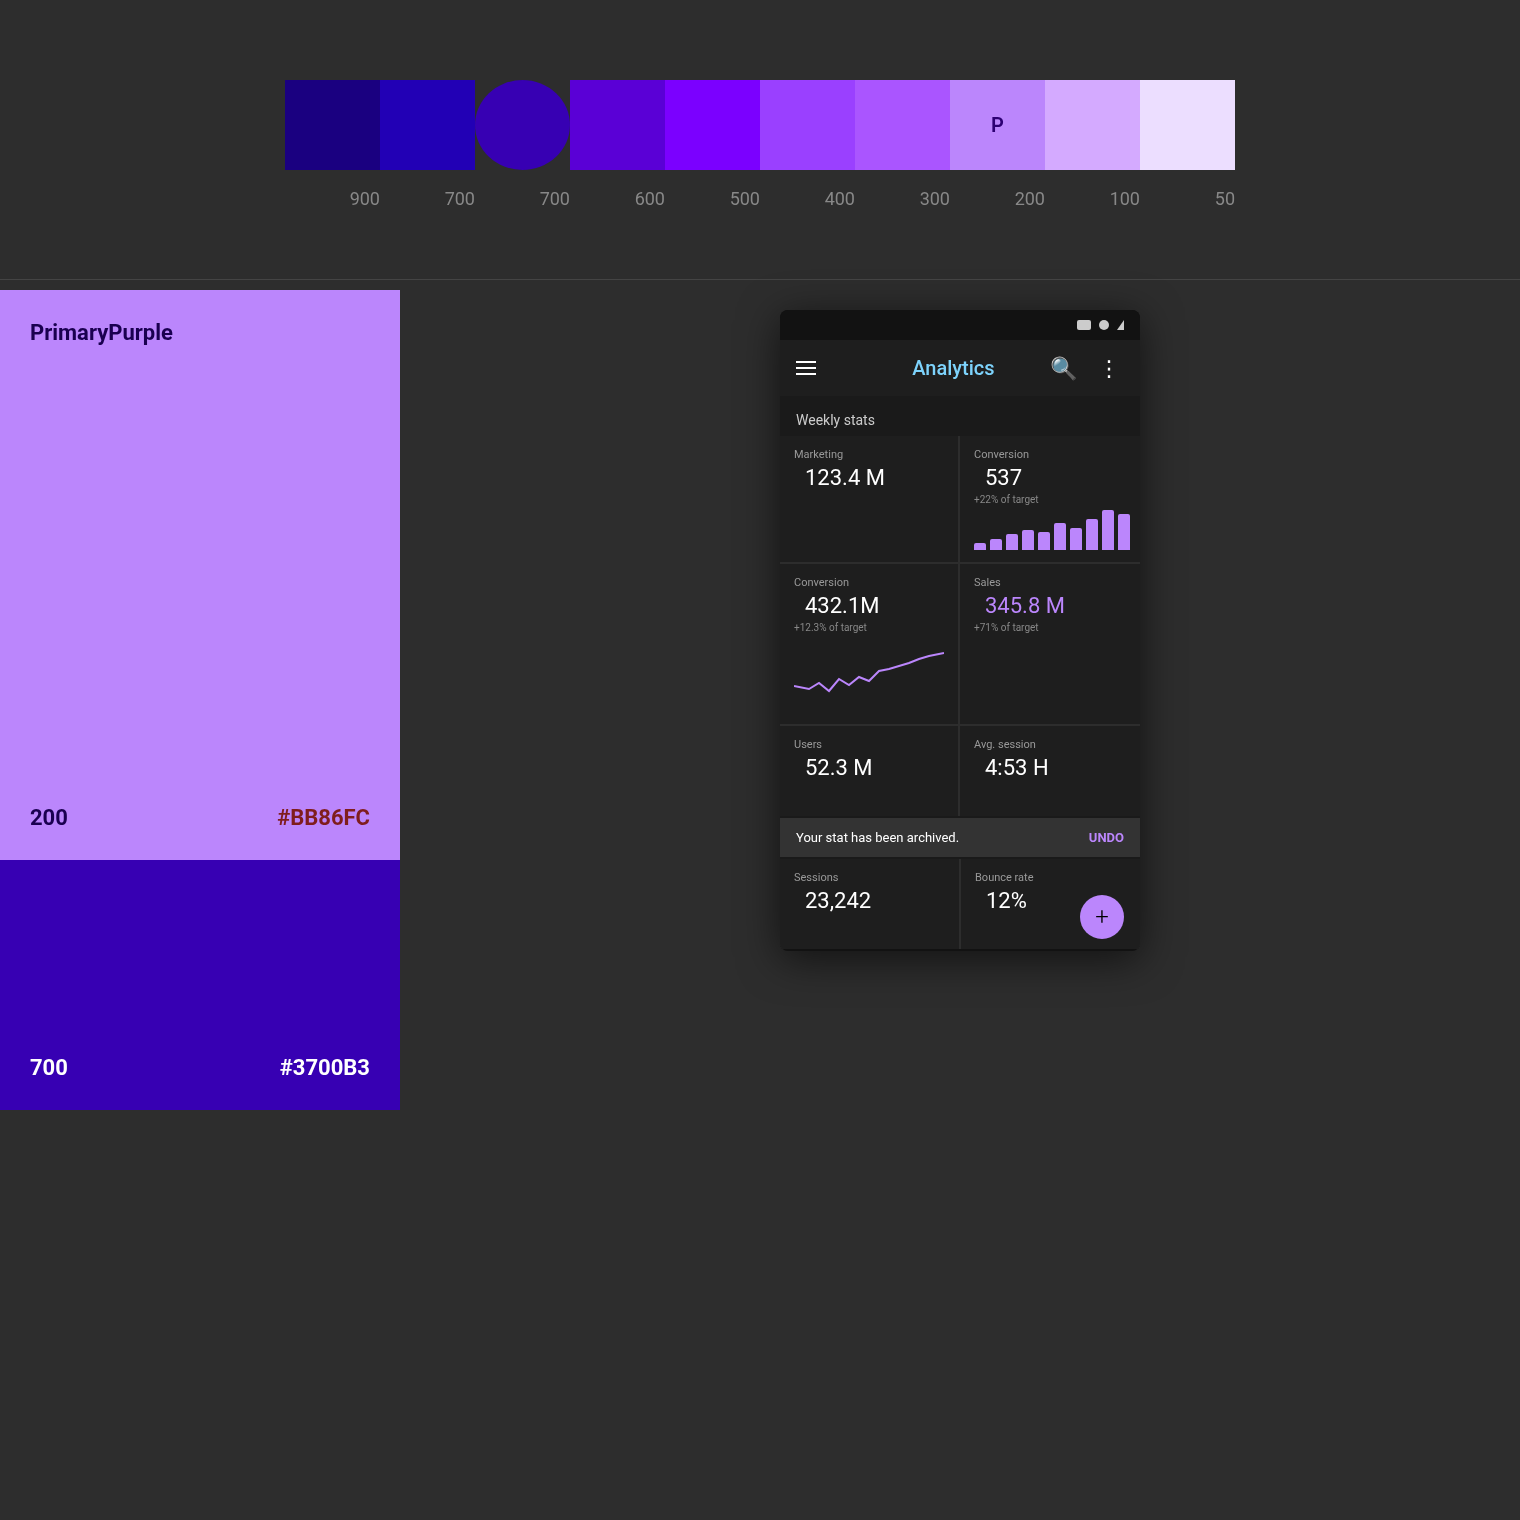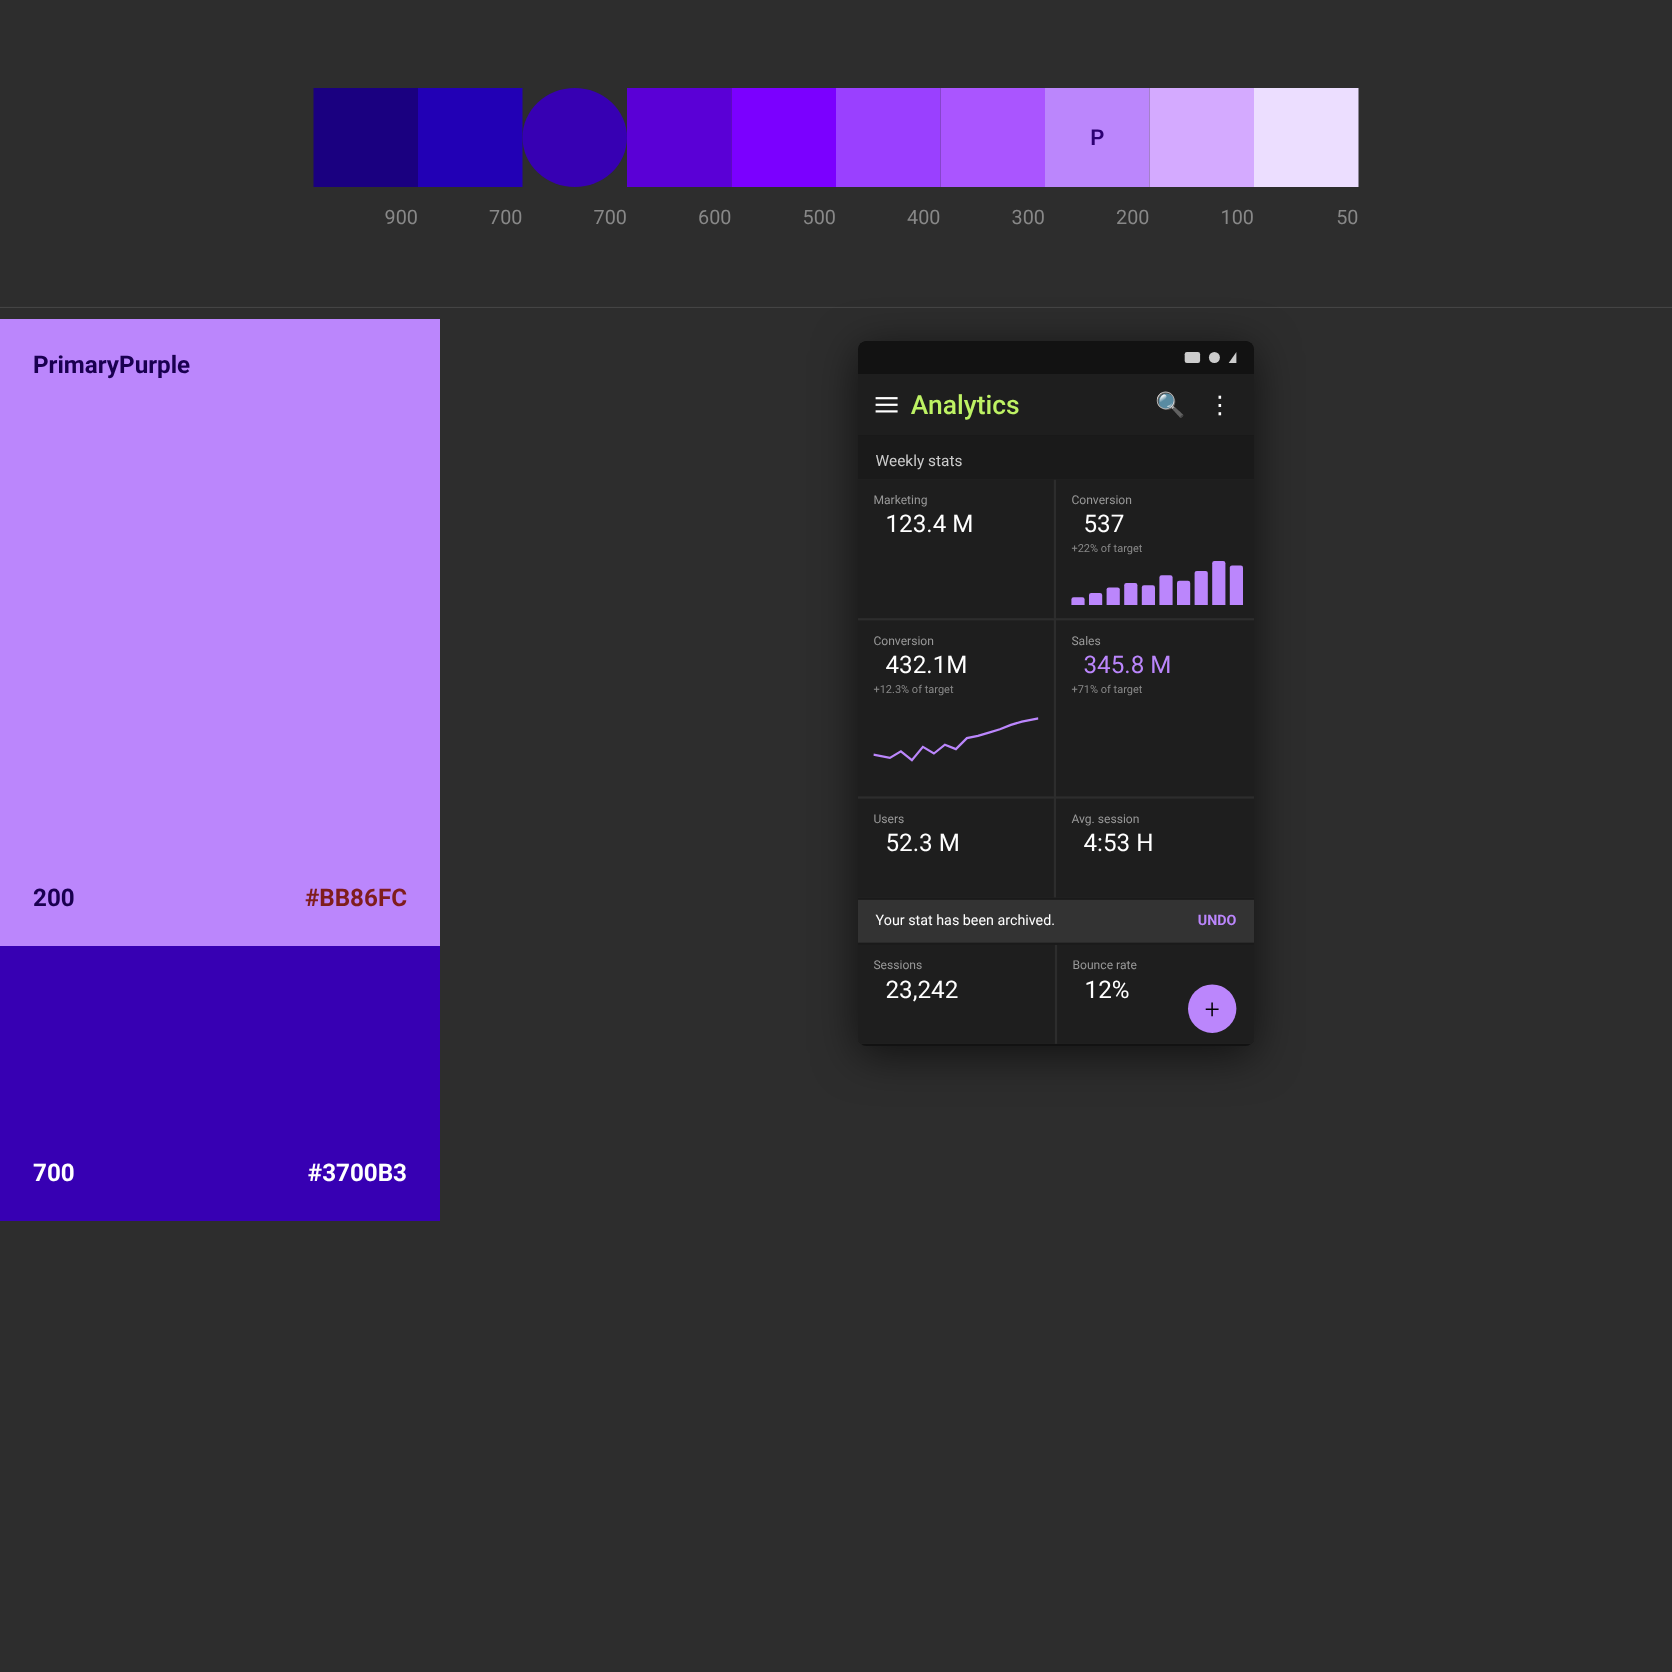--- a/index.html
+++ b/index.html
@@ -166,24 +166,24 @@
     .app-bar {
       background: #1e1e1e;
       height: 56px;
       display: flex;
       align-items: center;
       padding: 0 16px;
       gap: 12px;
     }
     .app-bar-title {
       flex: 1;
-      color: #bef264;
-      font-size: 24px;
+      color: #7dd3fc;
+      font-size: 20px;
       font-weight: 500;
-      text-align: left;
+      text-align: right;
       margin-right: 40px;
     }
     .icon-btn {
       color: #fff;
       font-size: 22px;
       cursor: pointer;
       padding: 4px;
     }
     .hamburger {
       display: flex;

